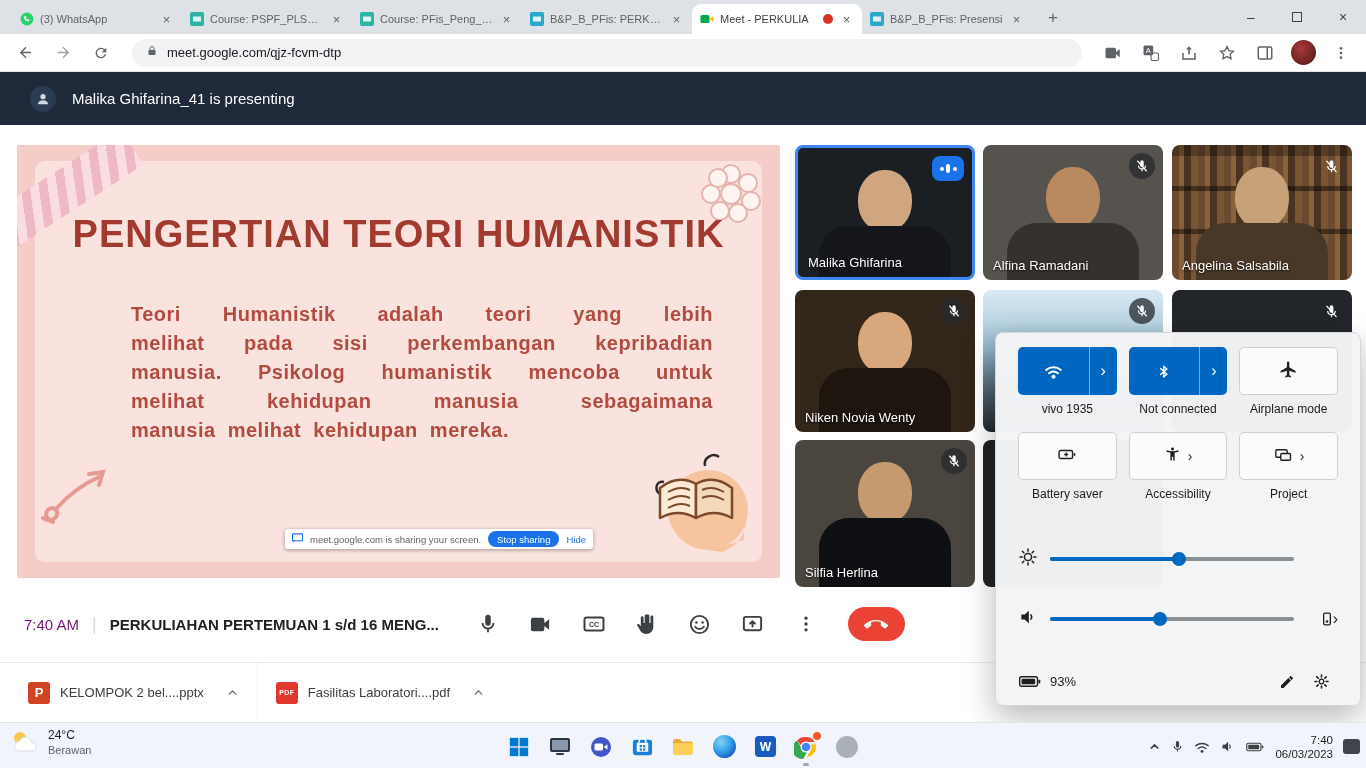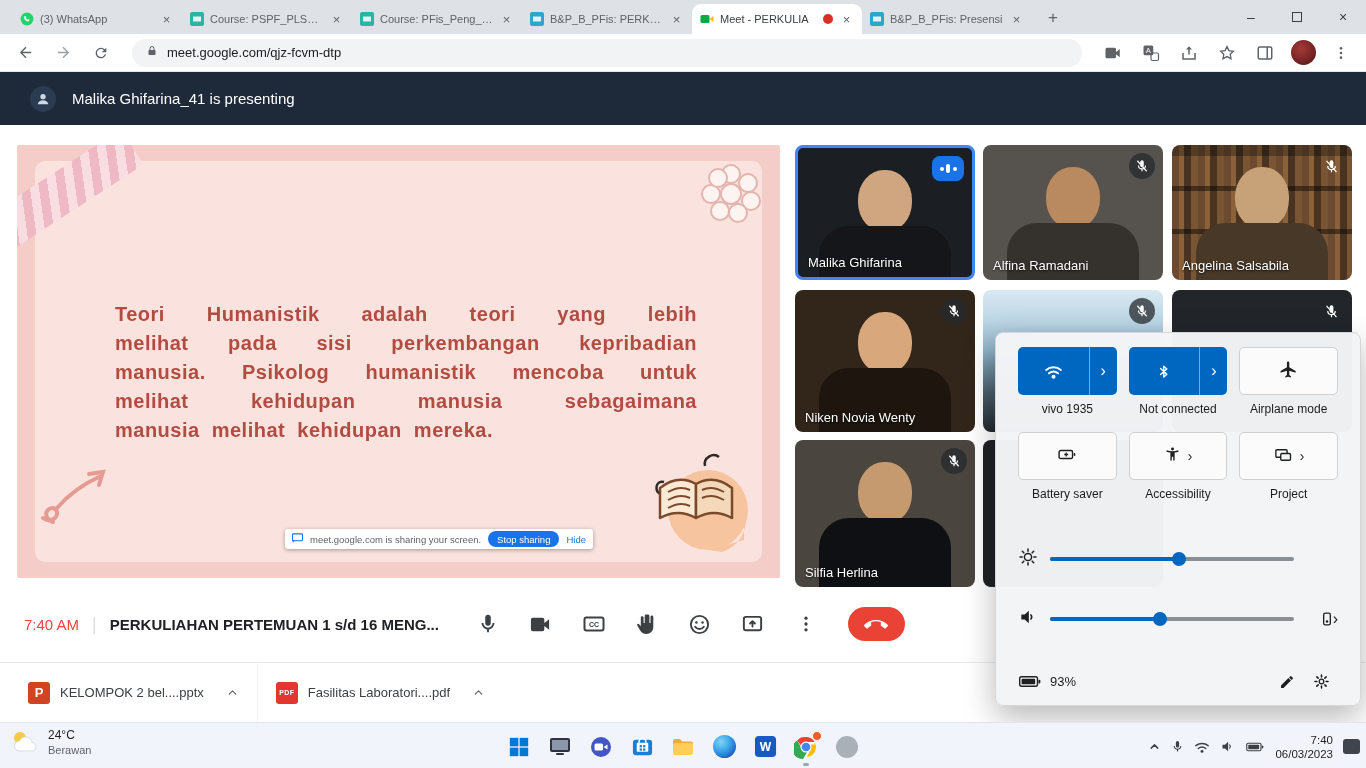--- a/index.html
+++ b/index.html
@@ -30,21 +30,21 @@
 
 
 .banner{position:absolute;top:72px;left:0;width:100%;height:53px;background:#1e2a3a;display:flex;align-items:center;padding:0 30px;gap:16px;}
 .banner-avatar{width:26px;height:26px;border-radius:50%;background:#2b3b52;display:flex;align-items:center;justify-content:center;}
 .banner-text{color:#fff;font-size:15px;font-weight:500;}
 
 
 .slide{position:absolute;left:17px;top:145px;width:763px;height:433px;background:#f5cdc8;overflow:hidden;border-radius:2px;}
 .slide-inner{position:absolute;left:18px;top:16px;right:18px;bottom:16px;background:#fae3df;border-radius:10px;}
 .slide-title{position:absolute;left:36px;right:36px;top:68px;text-align:center;font-size:38px;font-weight:800;letter-spacing:1px;color:#a23a30;}
-.slide-body{position:absolute;left:98px;top:155px;width:582px;font-size:20px;line-height:29px;font-weight:700;color:#b24c41;letter-spacing:.5px;word-spacing:6px;}
+.slide-body{position:absolute;left:114px;top:155px;width:582px;font-size:20px;line-height:29px;font-weight:700;color:#b24c41;letter-spacing:.5px;word-spacing:6px;}
 .slide-line{text-align:justify;text-align-last:justify;}
 .slide-line.last{text-align-last:left;}
 .tape{position:absolute;left:-30px;top:24px;width:158px;height:42px;background:repeating-linear-gradient(115deg,#eeb7c3 0 9px,#f9dde2 9px 18px);transform:rotate(-33deg);opacity:.95;}
 .flower{position:absolute;right:16px;top:16px;}
 .doodle-arrow{position:absolute;left:22px;bottom:44px;}
 .headbook{position:absolute;right:26px;bottom:20px;}
 .sharebar{position:absolute;left:268px;top:384px;height:20px;background:#fff;border-radius:3px;box-shadow:0 1px 4px rgba(0,0,0,.35);display:flex;align-items:center;gap:7px;padding:0 7px;font-size:9.5px;color:#5f6368;white-space:nowrap;z-index:3;}
 .stopbtn{background:#1a73e8;color:#fff;padding:2.5px 9px;border-radius:8px;}
 .hidelink{color:#1a73e8;}
 
@@ -87,21 +87,21 @@
 .fill{position:absolute;left:0;top:0;height:100%;background:#0067c0;border-radius:2px;}
 .knob{position:absolute;top:50%;width:14px;height:14px;border-radius:50%;background:#0067c0;transform:translate(-50%,-50%);}
 .rowend{width:32px;display:flex;align-items:center;justify-content:flex-end;gap:1px;color:#1f1f1f;}
 .qsfooter{position:absolute;left:22px;right:22px;top:340px;display:flex;align-items:center;}
 .battwrap{display:flex;align-items:center;gap:8px;font-size:13px;color:#1b1b1b;}
 .qsfooter .spacer{flex:1;}
 .footic{width:34px;display:flex;justify-content:center;}
 
 
 .meetbar{position:absolute;left:0;top:598px;width:100%;height:52px;background:#fff;display:flex;align-items:center;padding-left:24px;}
-.meettime{font-size:15px;color:#ef4444;flex:0 0 auto;}
+.meettime{font-size:15px;color:#701a75;flex:0 0 auto;}
 .meetsep{margin:0 13px;color:#dadce0;font-size:18px;}
 .meettitle{font-size:15px;font-weight:600;color:#202124;max-width:332px;white-space:nowrap;overflow:hidden;}
 .controls{display:flex;align-items:center;gap:23px;margin-left:34px;}
 .ctrl{width:30px;height:30px;display:flex;align-items:center;justify-content:center;}
 .endcall{width:57px;height:34px;border-radius:17px;background:#ea4335;display:flex;align-items:center;justify-content:center;margin-left:4px;}
 
 
 .dlbar{position:absolute;left:0;top:662px;width:100%;height:60px;background:#fff;border-top:1px solid #e8eaed;display:flex;align-items:center;padding-left:10px;z-index:5;}
 .dlitem{display:flex;align-items:center;gap:10px;padding:0 18px;height:100%;}
 .dlitem+.dlitem{border-left:1px solid #f1f3f4;}
@@ -287,20 +287,21 @@
             <circle cx="50" cy="22" r="9"></circle>
             <circle cx="53" cy="40" r="9"></circle>
             <circle cx="40" cy="52" r="9"></circle>
             <circle cx="22" cy="50" r="9"></circle>
             <circle cx="13" cy="33" r="9"></circle>
             <circle cx="20" cy="17" r="9"></circle>
           </g>
           <circle cx="33" cy="33" r="10" fill="#fdf4f2" stroke="#e3b4ad" stroke-width="2"></circle>
         </svg>
     </div>
+    <div class="slide-title">PENGERTIAN TEORI HUMANISTIK</div>
     <div class="slide-body">
       <div class="slide-line">Teori Humanistik adalah teori yang lebih</div>
       <div class="slide-line">melihat pada sisi perkembangan kepribadian</div>
       <div class="slide-line">manusia. Psikolog humanistik mencoba untuk</div>
       <div class="slide-line">melihat kehidupan manusia sebagaimana</div>
       <div class="slide-line last">manusia melihat kehidupan mereka.</div>
     </div>
     <div class="doodle-arrow">
       <svg width="78" height="70" viewBox="0 0 78 70">
           <g fill="none" stroke="#e59b92" stroke-width="4" stroke-linecap="round">

